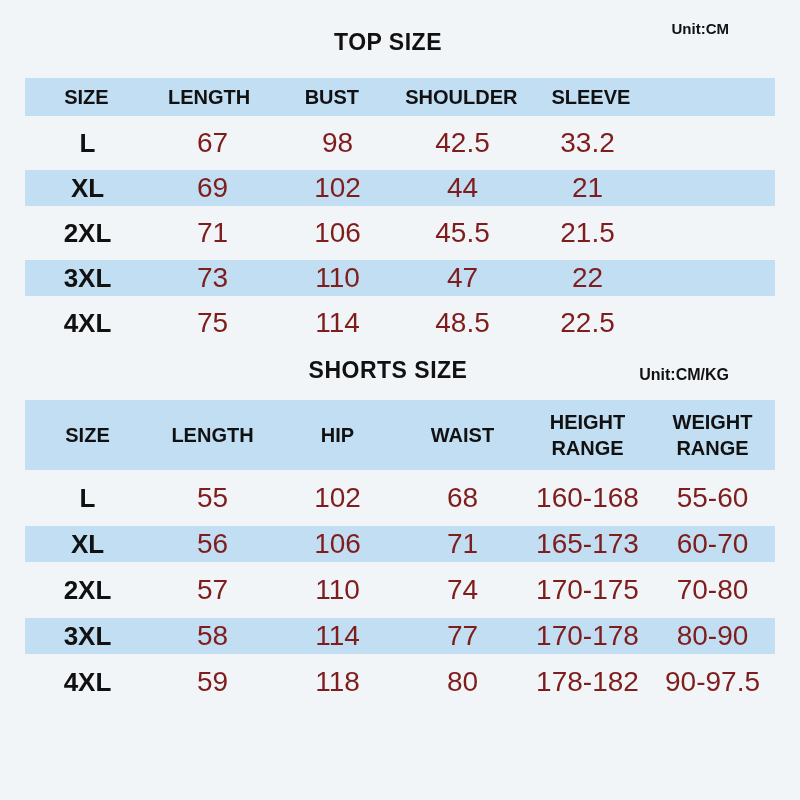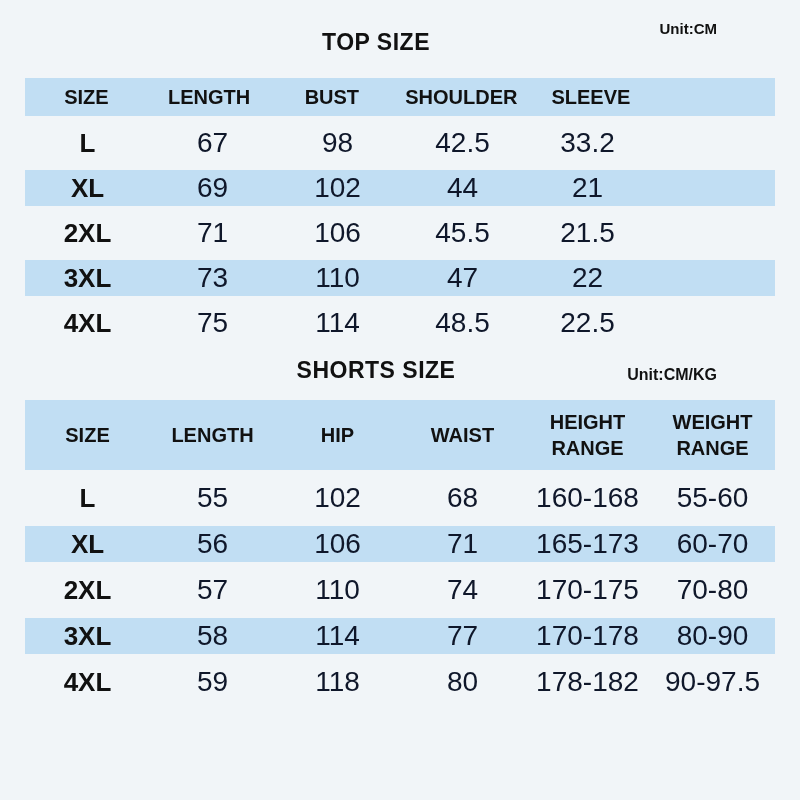--- a/index.html
+++ b/index.html
@@ -6,21 +6,21 @@
   body {
     width: 800px; height: 800px;
     background: #f1f5f8;
     font-family: "Liberation Sans", sans-serif;
     color: #161616;
     overflow: hidden;
   }
   .sheet { width: 800px; height: 800px; position: relative; }
 
   
-  .section-header { position: relative; width: 752px; }
+  .section-header { position: relative; width: 752px; margin-left: 12px; }
   .section-header.top { padding-top: 28px; }
   .section-header.shorts { padding-top: 6px; }
   .section-title {
     text-align: center;
     font-size: 23px;
     font-weight: bold;
     line-height: 28px;
     letter-spacing: 0.5px;
     color: #111;
   }
@@ -60,21 +60,21 @@
   }
   .toptable .trow { margin: 9px 0; }
   .toptable .trow:first-of-type { margin-top: 18px; }
   .shortstable .trow { margin: 10px 0; }
   .shortstable .trow:first-of-type { margin-top: 5px; }
   .cell {
     flex: 1 1 0;
     text-align: center;
     font-size: 28px;
     font-weight: normal;
-    color: #0f172a;
+    color: #7f1d1d;
   }
   .cell.size-cell { font-size: 26px; font-weight: bold; color: #111; }
   .band {  }
 </style>
 </head>
 <body>
 
 <div class="sheet">
 
   <div class="section-header top">

